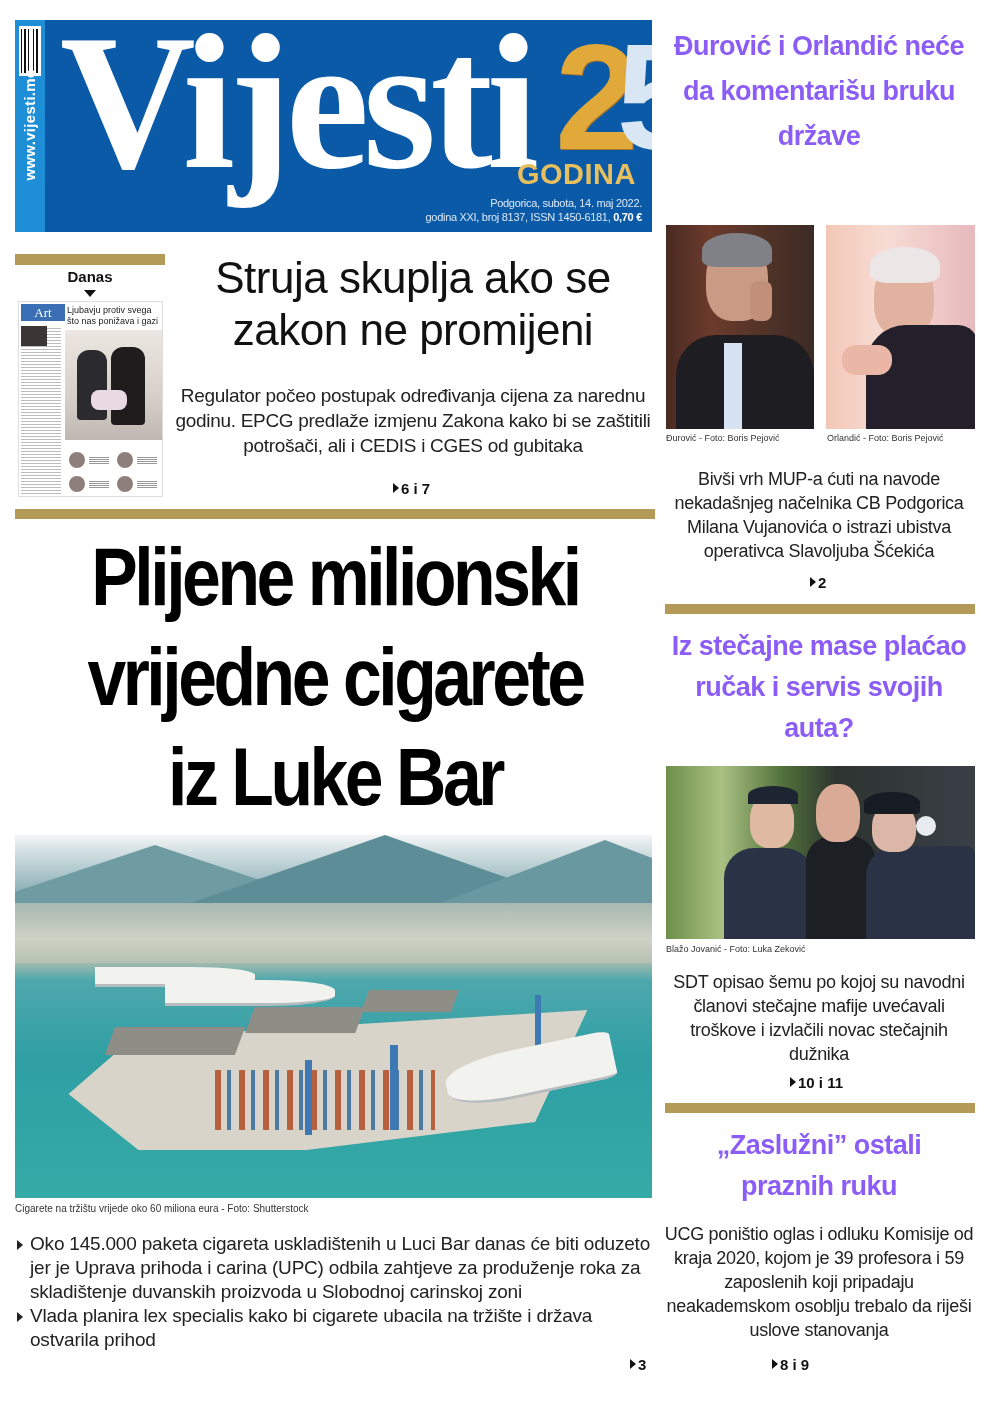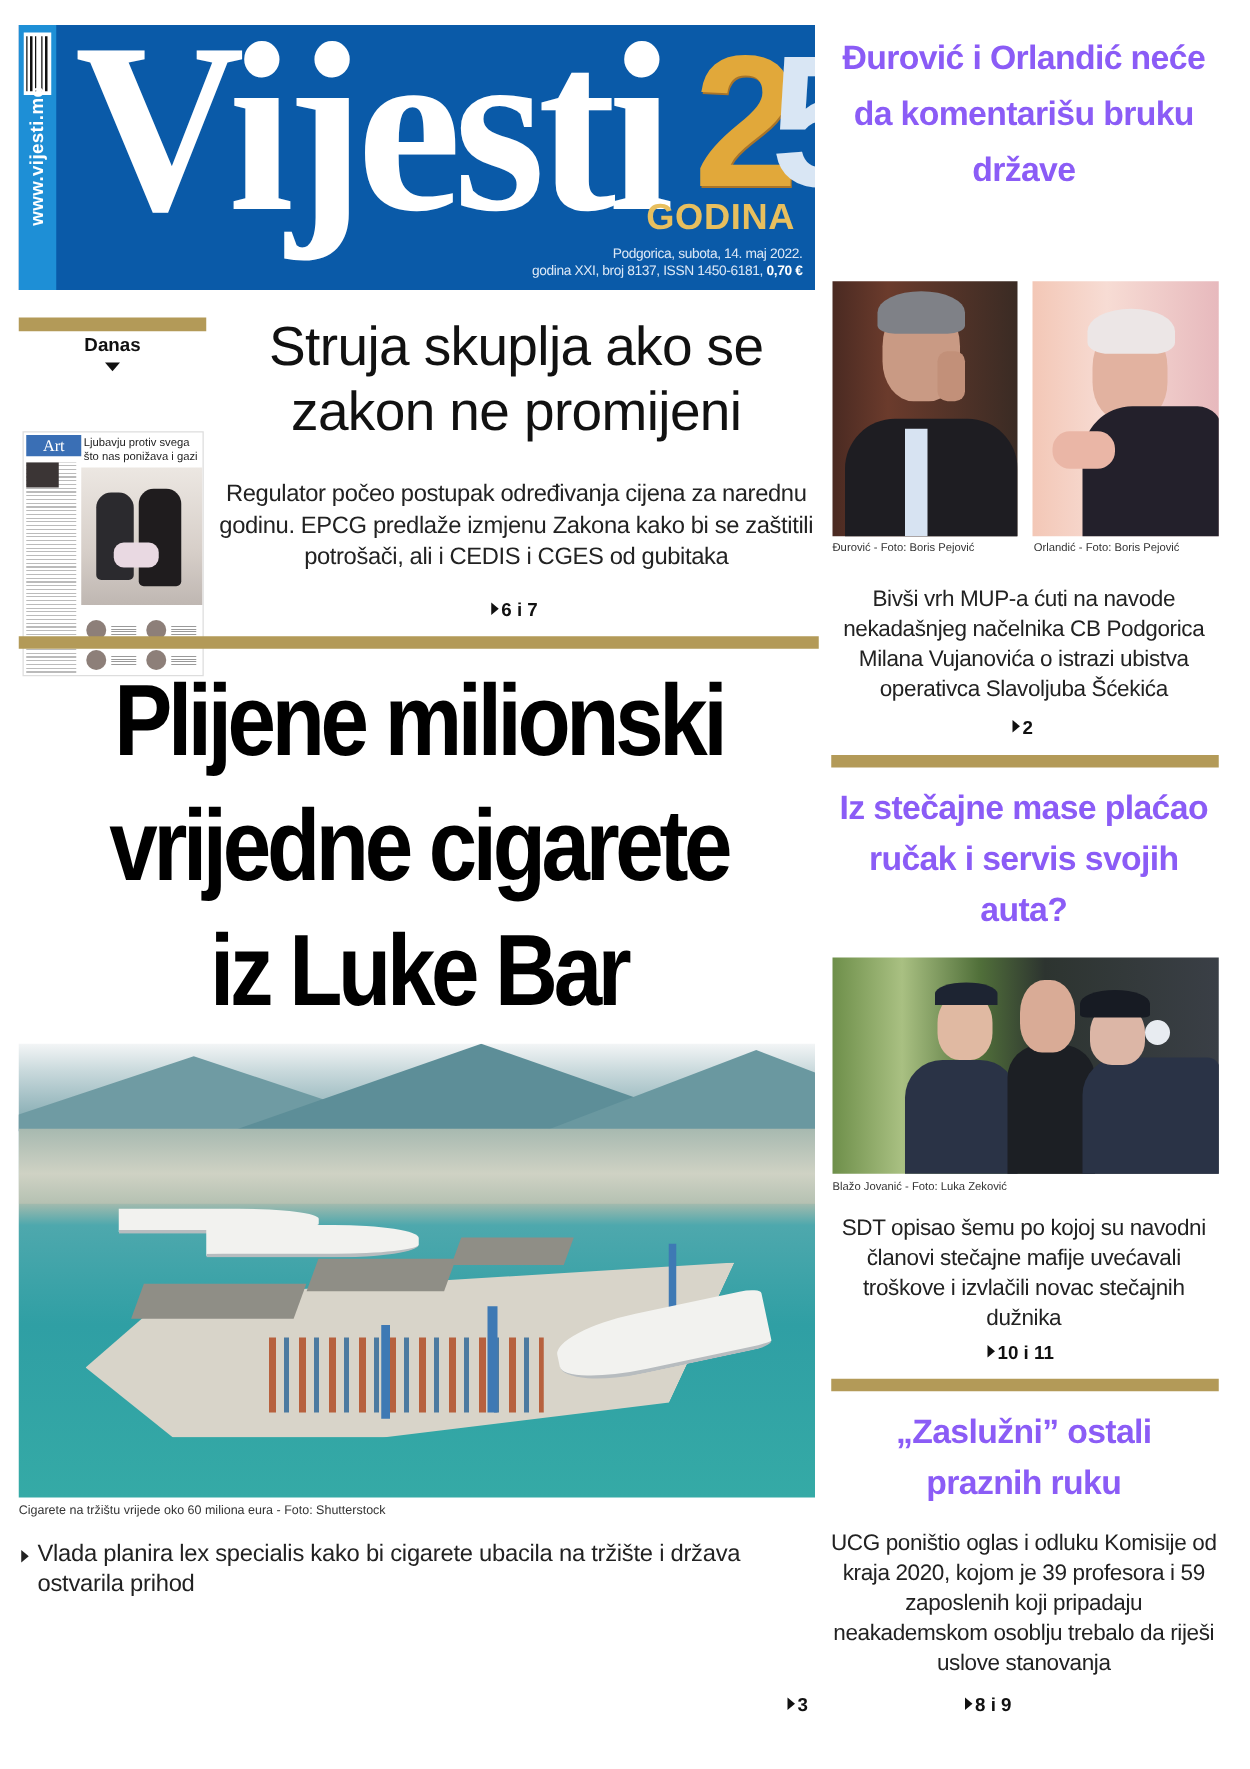--- a/index.html
+++ b/index.html
@@ -25,21 +25,21 @@
   .anniv-label { left: 502px; top: 138px; color: #e8bf5e; font-weight: bold; font-size: 29px; letter-spacing: 0.5px; }
   .pub-info { right: 10px; top: 176px; color: #dce8f6; font-size: 11px; line-height: 14px; text-align: right; letter-spacing: -0.3px; }
   .pub-info b { color: #fff; }
 
   
   .gold { background: #b39a58; height: 10px; }
 
   
   .danas-label { left: 15px; top: 268px; width: 150px; text-align: center; font-weight: bold; font-size: 15px; color: #111; }
   .danas-arrow { left: 84px; top: 290px; width: 0; height: 0; border-left: 6px solid transparent; border-right: 6px solid transparent; border-top: 7px solid #111; }
-  .danas-thumb { left: 18px; top: 301px; width: 145px; height: 196px; background: #fff; border: 1px solid #ddd; overflow: hidden; margin-top: 44px; }
+  .danas-thumb { left: 18px; top: 301px; width: 145px; height: 196px; background: #fff; border: 1px solid #ddd; overflow: hidden; }
   .art-box { left: 2px; top: 2px; width: 44px; height: 17px; background: #3a6fb5; color: #fff; font-family: "Liberation Serif", serif; font-size: 13px; text-align: center; line-height: 17px; }
   .thumb-head { left: 48px; top: 3px; width: 95px; font-size: 9px; line-height: 11px; color: #222; }
   .thumb-col { left: 2px; top: 24px; width: 40px; height: 170px;
                background: repeating-linear-gradient(#fff 0 2px, #bbb 2px 3px); }
   .thumb-face { left: 2px; top: 24px; width: 26px; height: 20px; background: #3b3535; }
   .thumb-photo { left: 46px; top: 28px; width: 97px; height: 110px; background: linear-gradient(180deg,#ece7e2,#d7cfc9 60%,#bfb7b2); }
   .thumb-fig1 { left: 58px; top: 48px; width: 30px; height: 70px; background: #2b2a2e; border-radius: 12px 12px 4px 4px; }
   .thumb-fig2 { left: 92px; top: 45px; width: 34px; height: 78px; background: #1f1c1e; border-radius: 12px 12px 4px 4px; }
   .thumb-flow { left: 72px; top: 88px; width: 36px; height: 20px; background: #e9d9e2; border-radius: 8px; }
   .thumb-av { width: 16px; height: 16px; border-radius: 50%; background: #8d7f79; }
@@ -167,20 +167,21 @@
   <div class="abs crane" style="left:375px; top:210px; width:8px; height:85px;"></div>
   <div class="abs crane" style="left:520px; top:160px; width:6px; height:60px;"></div>
 
   <div class="abs ship" style="left:80px; top:132px; width:160px; height:20px; border-radius:0 40% 40% 0;"></div>
   <div class="abs ship" style="left:150px; top:145px; width:170px; height:26px; border-radius:0 40% 40% 0;"></div>
   <div class="abs ship" style="left:430px; top:212px; width:170px; height:48px; transform:rotate(-12deg); border-radius:40% 10% 10% 40%;"></div>
 </div>
 <div class="abs cap-lead">Cigarete na tržištu vrijede oko 60 miliona eura - Foto: Shutterstock</div>
 
 <div class="abs bullets">
+  <div class="bullet">Oko 145.000 paketa cigareta uskladištenih u Luci Bar danas će biti oduzeto jer je Uprava prihoda i carina (UPC) odbila zahtjeve za produženje roka za skladištenje duvanskih proizvoda u Slobodnoj carinskoj zoni</div>
   <div class="bullet">Vlada planira lex specialis kako bi cigarete ubacila na tržište i država ostvarila prihod</div>
 </div>
 <div class="abs ref ref-lead">
   <span class="tri"></span><span>3</span>
 </div>
 
 <h2 class="abs rcol h-right" style="top:24px;">Đurović i Orlandić neće da komentarišu bruku države</h2>
 
 <div class="abs photo-durovic">
   <div class="abs head-s" style="left:40px; top:16px; width:62px; height:80px; background:#c99a84;"></div>

